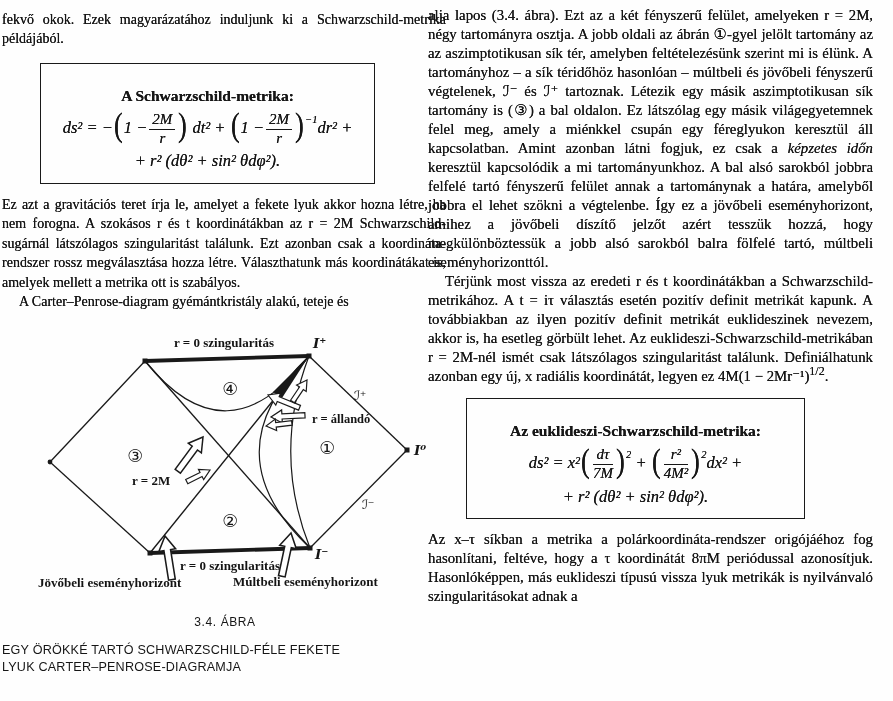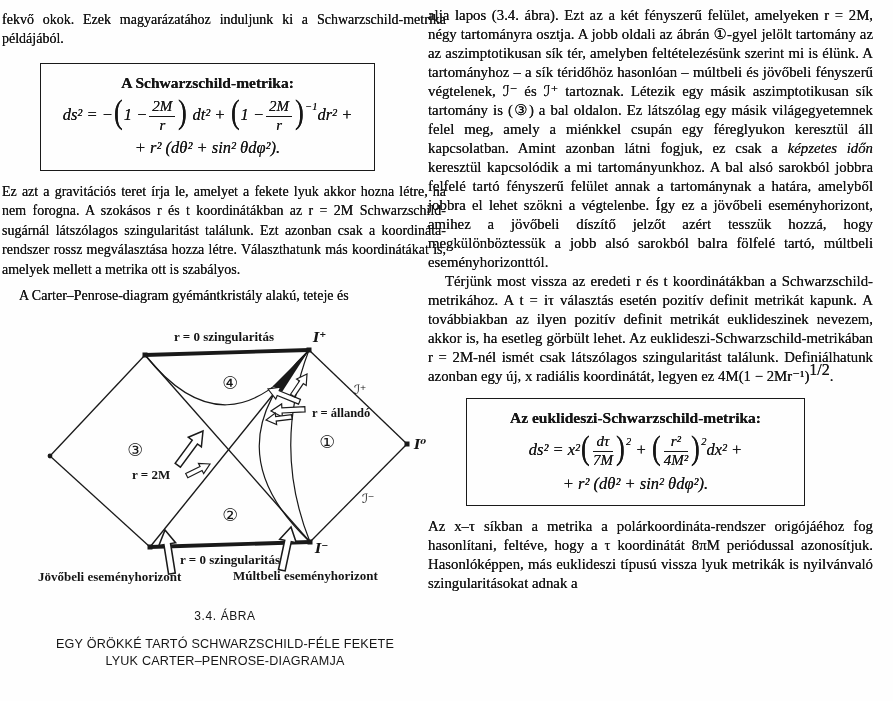--- a/index.html
+++ b/index.html
@@ -13,21 +13,21 @@
   #right-col{left:428px;width:445px;}
   .body-text{
     font-size:14px;line-height:19.4px;text-align:justify;
     text-shadow:0 0 .35px #161616;margin:0;
     hyphens:auto;-webkit-hyphens:auto;
   }
   #right-col .body-text{font-size:14.8px;line-height:19px;}
   .indent{text-indent:17px;}
   .metric-box{
     border:1.6px solid #1a1a1a;background:#fefefe;
-    margin-left:38px;width:317px;padding:10px 8px 11px;
+    margin-left:38px;width:317px;padding:23px 8px 11px;
     text-align:center;
   }
   #right-col .metric-box{width:321px;}
   .metric-title{
     font-weight:bold;font-size:15.5px;margin:0 0 7px;
     text-shadow:0 0 .35px #161616;
   }
   .formula{
     font-style:italic;font-size:16.5px;line-height:1.25;
     white-space:nowrap;text-shadow:0 0 .3px #161616;
@@ -39,50 +39,50 @@
   .formula .fexp{font-size:10.5px;font-style:italic;vertical-align:.95em;letter-spacing:0;}
   .formula .row2{margin-top:5px;}
   .figno{
     font-family:"Liberation Sans","DejaVu Sans",sans-serif;
     font-size:12px;letter-spacing:.6px;text-align:center;width:446px;
     margin-top:16px;
   }
   .caption{
     font-family:"Liberation Sans","DejaVu Sans",sans-serif;
     font-size:12.6px;line-height:16.5px;letter-spacing:.2px;
-    text-align:center;width:446px;margin-top:13px;
+    width:446px;margin-top:13px;
   }
   svg{display:block;}
   .dline{stroke:#191919;fill:none;}
   .dlabel{font:bold 13px "Liberation Serif","DejaVu Serif",serif;fill:#141414;}
   .dlabel-sm{font:bold 12.5px "Liberation Serif","DejaVu Serif",serif;fill:#141414;}
   .ilabel{font:bold italic 13.5px "DejaVu Serif",serif;fill:#141414;}
   .scrilabel{font:italic 12.5px "DejaVu Sans",sans-serif;fill:#141414;}
   .rnum{font:17.5px "DejaVu Sans",sans-serif;fill:#141414;}
   .harr{fill:#ffffff;stroke:#1b1b1b;stroke-width:1.2;}
-  sup.tsup{font-size:16px;line-height:0;}
+  sup.tsup{font-size:12px;line-height:0;}
 </style>
 </head>
 <body>
 
 <div class="col" id="left-col">
 
   <p class="body-text" style="margin-top:10px">fekvő okok. Ezek magyarázatához induljunk ki a Schwarzschild-metrika példájából.</p>
 
   <div class="metric-box" style="margin-top:14px">
     <p class="metric-title">A Schwarzschild-metrika:</p>
     <div class="formula">
       <span>ds² = −</span><span class="bp">(</span><span>1 −</span><span class="frac"><span class="fnum">2M</span><span class="fden">r</span></span><span class="bp">)</span><span> dt² + </span><span class="bp">(</span><span>1 −</span><span class="frac"><span class="fnum">2M</span><span class="fden">r</span></span><span class="bp">)</span><span class="fexp">−1</span><span>dr² +</span>
       <div class="row2">+ r² (dθ² + sin² θdφ²).</div>
     </div>
   </div>
 
   <p class="body-text" style="margin-top:11px">Ez azt a gravitációs teret írja le, amelyet a fekete lyuk akkor hozna létre, ha nem forogna. A szokásos r és t koordinátákban az r = 2M Schwarzschild-sugárnál látszólagos szingularitást találunk. Ezt azonban csak a koordináta-rendszer rossz megválasztása hozza létre. Választhatunk más koordinátákat is, amelyek mellett a metrika ott is szabályos.</p>
 
-  <p class="body-text indent" style="margin-top:7px">A Carter–Penrose-diagram gyémántkristály alakú, teteje és</p>
+  <p class="body-text indent" style="margin-top:0">A Carter–Penrose-diagram gyémántkristály alakú, teteje és</p>
 
   <svg width="446" height="266" viewBox="0 0 446 266" style="margin-top:22px">
     <defs>
       <path id="harrow" d="M0 0 L-11 -6.5 L-11 -2.6 L-34 -2.6 L-34 2.6 L-11 2.6 L-11 6.5 Z"></path>
       <path id="harrow-s" d="M0 0 L-10 -5.8 L-10 -2.3 L-26 -2.3 L-26 2.3 L-10 2.3 L-10 5.8 Z"></path>
     </defs>
 
     <g>
       <line class="dline" stroke-width="1.3" x1="48" y1="129" x2="143" y2="28"></line>
       <line class="dline" stroke-width="1.3" x1="48" y1="129" x2="148" y2="220"></line>

